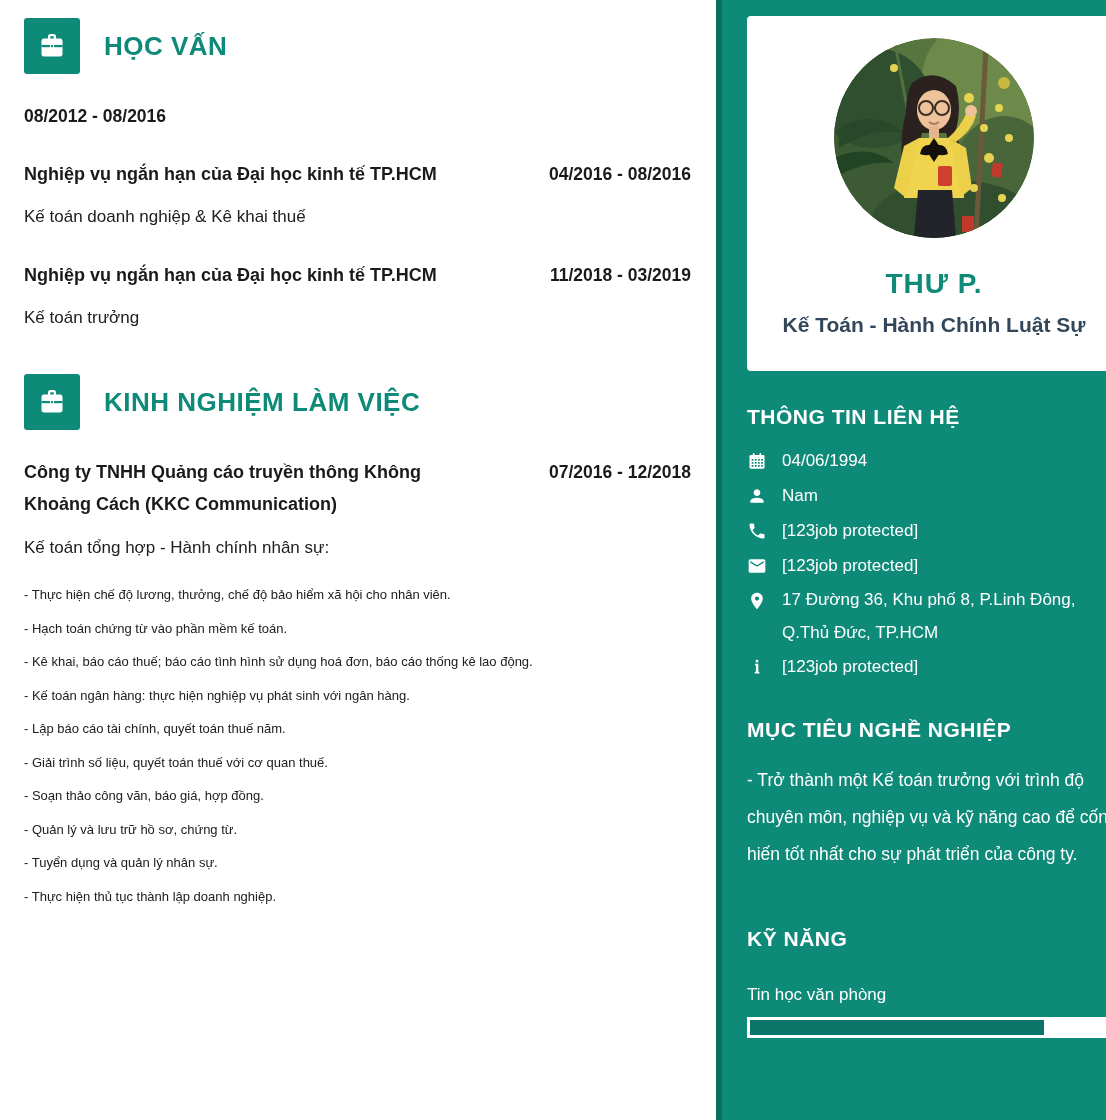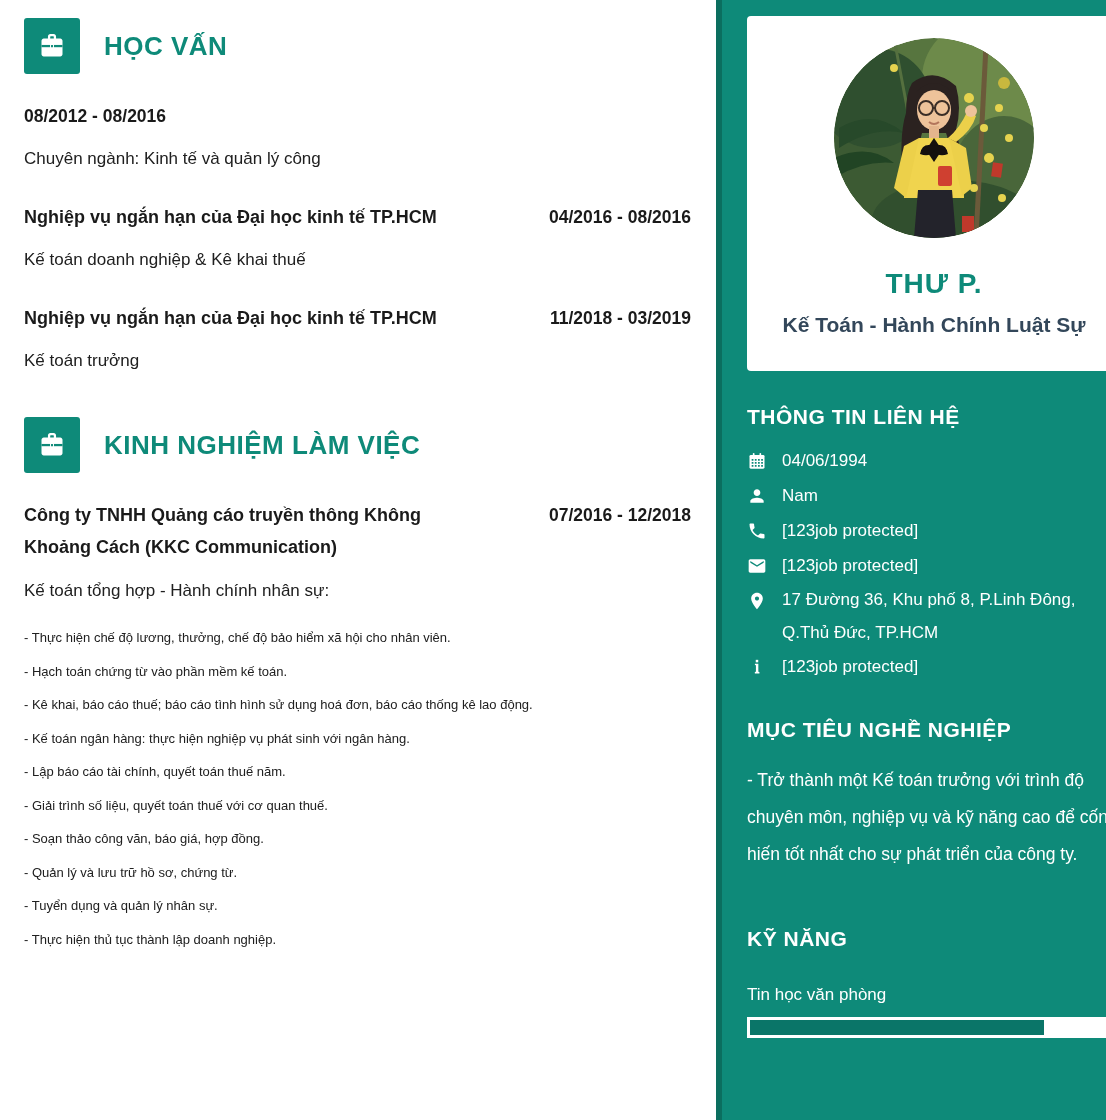--- a/index.html
+++ b/index.html
@@ -72,21 +72,20 @@
             <rect x="11.35" y="11.25" width="1.3" height="1.6" rx="0.2" fill="#0e8a79"></rect>
           </svg>
         </div>
         <h2 class="sec-title">HỌC VẤN</h2>
       </div>
 
       <div class="entry">
         <div class="entry-head">
           <div class="entry-date">08/2012 - 08/2016</div>
         </div>
-        <p class="entry-desc">Chuyên ngành: Kinh tế và quản lý công</p>
       </div>
 
       <div class="entry">
         <div class="entry-head">
           <h3 class="entry-title">Nghiệp vụ ngắn hạn của Đại học kinh tế TP.HCM</h3>
           <div class="entry-date">04/2016 - 08/2016</div>
         </div>
         <p class="entry-desc">Kế toán doanh nghiệp &amp; Kê khai thuế</p>
       </div>
 

